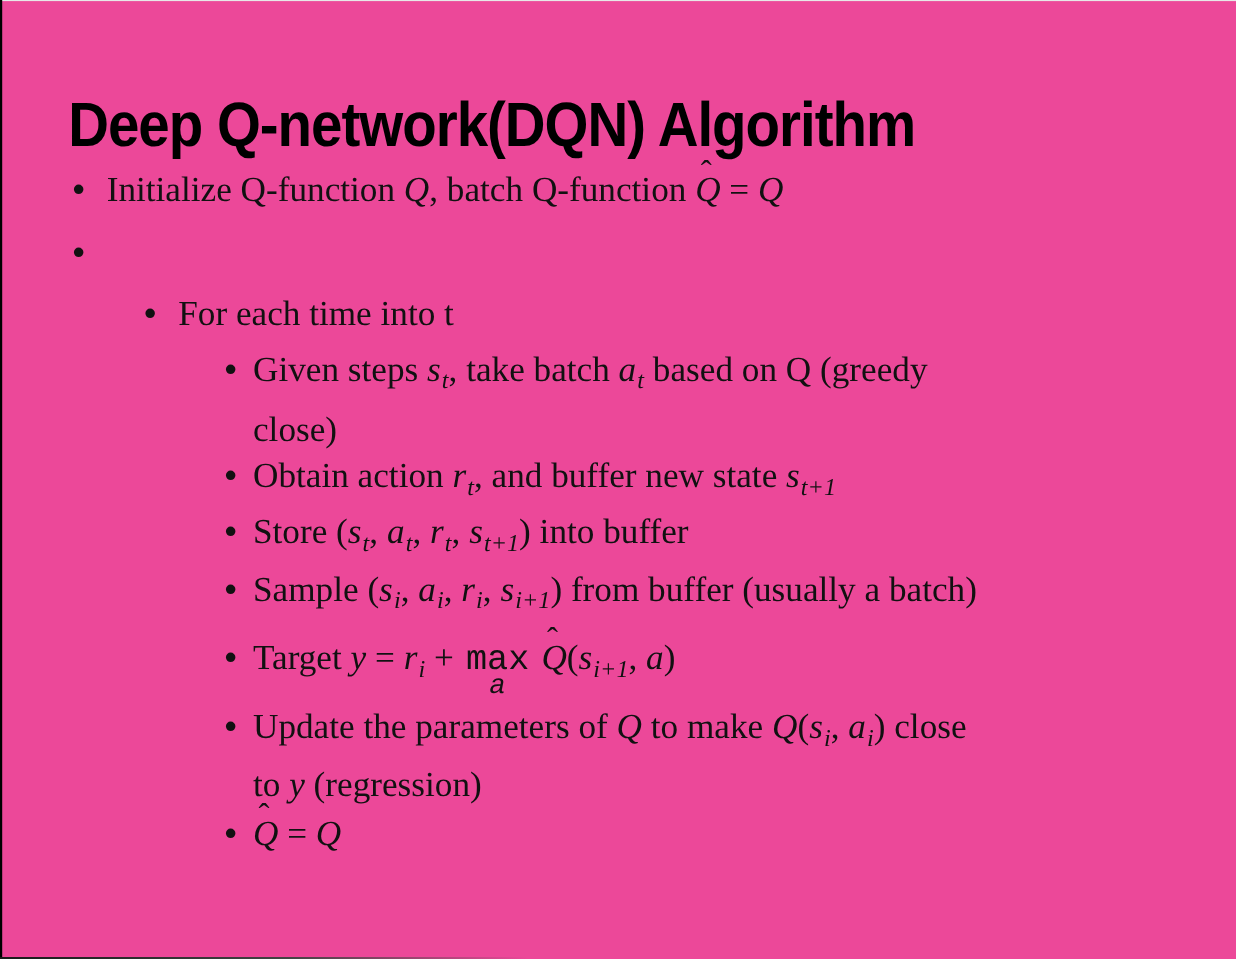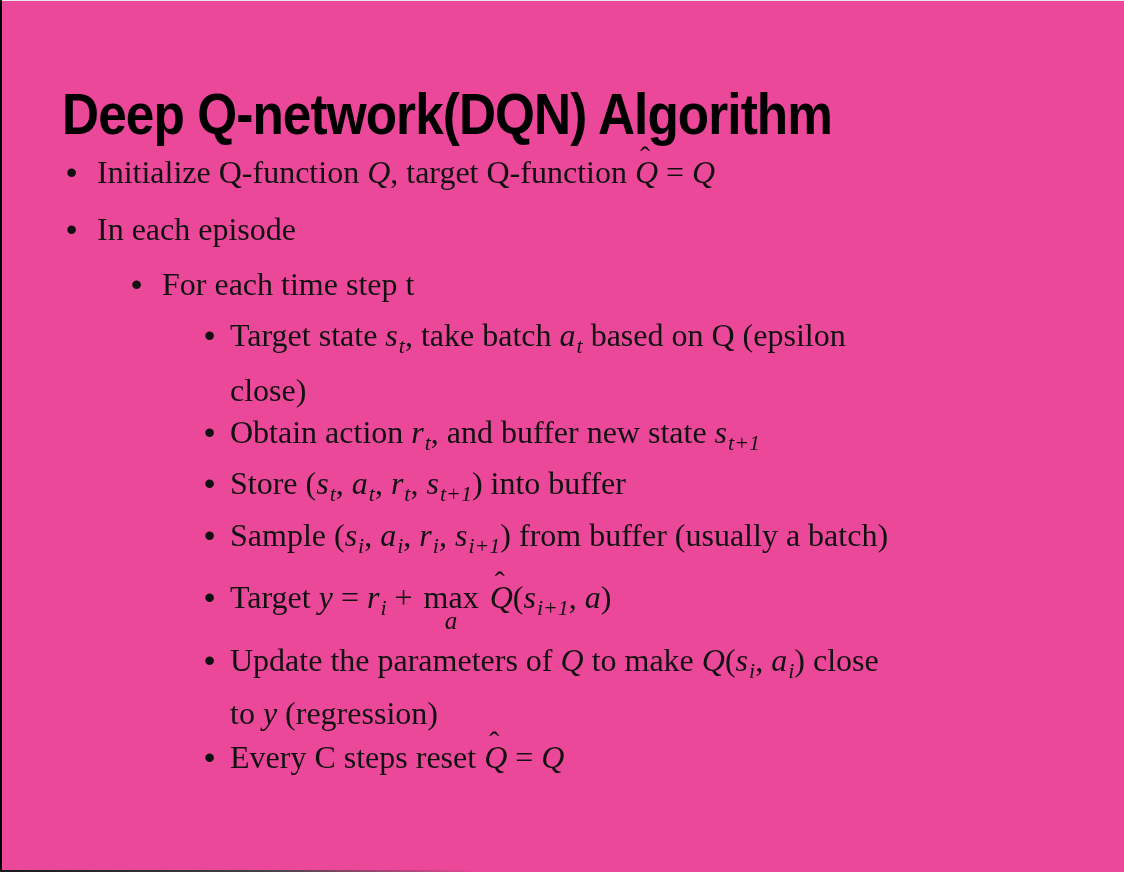--- a/index.html
+++ b/index.html
@@ -43,51 +43,50 @@
   .mt{font-family:Liberation Serif, serif;}
   .mv{font-family:"Liberation Serif",serif;font-style:italic;}
   .mp{font-family:"Liberation Serif",serif;}
   .ms{font-family:"Liberation Serif",serif;font-style:italic;
       font-size:22px;vertical-align:-7px;margin-left:1px;}
   .hatq{position:relative;display:inline-block;
         font-family:"Liberation Serif",serif;font-style:italic;}
   .hq-hat{position:absolute;top:-9px;left:5px;font-size:30px;
           font-style:normal;line-height:1;}
   .maxa{position:relative;display:inline-block;margin:0 3px;
-        font-family:Liberation Serif, serif;}
+        font-family:Liberation Mono, monospace;}
   .max-word{font-style:normal;}
   .max-under{position:absolute;left:50%;transform:translateX(-50%);
              top:32px;font-style:italic;font-size:25px;line-height:1;}
 </style>
 </head>
 <body>
 
 <div class="slide" style="background: #ec4899; color: rgb(17, 17, 17);">
   <div class="edge-top"></div>
   <div class="edge-left" style="background: rgb(0, 0, 0);"></div>
   <div class="edge-bottom"></div>
 
   <h1 class="title" style="color: rgb(0, 0, 0);">Deep Q-network(DQN) Algorithm</h1>
 
   <div>
     <div class="row lvl1 r1">
       <span class="bullet">•</span>
-      <div class="txt"><span class="mt">Initialize Q-function </span><span class="mv">Q</span><span class="mt">, target Q-function </span><span class="hatq"><span class="hq-hat">ˆ</span><span>Q</span></span><span class="mp"> = </span><span class="mv">Q</span></div>
+      <div class="txt"><span class="mt">Initialize Q-function </span><span class="mv">Q</span><span class="mt">, batch Q-function </span><span class="hatq"><span class="hq-hat">ˆ</span><span>Q</span></span><span class="mp"> = </span><span class="mv">Q</span></div>
     </div>
     <div class="row lvl1 r2">
       <span class="bullet">•</span>
-      <div class="txt"><span class="mt">In each episode</span></div>
     </div>
     <div class="row lvl2 r3">
       <span class="bullet">•</span>
-      <div class="txt"><span class="mt">For each time step t</span></div>
+      <div class="txt"><span class="mt">For each time into t</span></div>
     </div>
     <div class="row lvl3 r4">
       <span class="bullet">•</span>
-      <div class="txt"><span class="mt">Target state </span><span class="mv">s</span><span class="ms">t</span><span class="mt">, take batch </span><span class="mv">a</span><span class="ms">t</span><span class="mt"> based on Q (epsilon</span><br><span class="mt">close)</span></div>
+      <div class="txt"><span class="mt">Given steps </span><span class="mv">s</span><span class="ms">t</span><span class="mt">, take batch </span><span class="mv">a</span><span class="ms">t</span><span class="mt"> based on Q (greedy</span><br><span class="mt">close)</span></div>
     </div>
     <div class="row lvl3 r5">
       <span class="bullet">•</span>
       <div class="txt"><span class="mt">Obtain action </span><span class="mv">r</span><span class="ms">t</span><span class="mt">, and buffer new state </span><span class="mv">s</span><span class="ms">t+1</span></div>
     </div>
     <div class="row lvl3 r6">
       <span class="bullet">•</span>
       <div class="txt"><span class="mt">Store </span><span class="mp">(</span><span class="mv">s</span><span class="ms">t</span><span class="mp">, </span><span class="mv">a</span><span class="ms">t</span><span class="mp">, </span><span class="mv">r</span><span class="ms">t</span><span class="mp">, </span><span class="mv">s</span><span class="ms">t+1</span><span class="mp">)</span><span class="mt"> into buffer</span></div>
     </div>
     <div class="row lvl3 r7">
@@ -97,16 +96,16 @@
     <div class="row lvl3 r8">
       <span class="bullet">•</span>
       <div class="txt"><span class="mt">Target </span><span class="mv">y</span><span class="mp"> = </span><span class="mv">r</span><span class="ms">i</span><span class="mp"> + </span><span class="maxa"><span class="max-word">max</span><span class="max-under">a</span></span><span class="mt"> </span><span class="hatq"><span class="hq-hat">ˆ</span><span>Q</span></span><span class="mp">(</span><span class="mv">s</span><span class="ms">i+1</span><span class="mp">, </span><span class="mv">a</span><span class="mp">)</span></div>
     </div>
     <div class="row lvl3 r9">
       <span class="bullet">•</span>
       <div class="txt"><span class="mt">Update the parameters of </span><span class="mv">Q</span><span class="mt"> to make </span><span class="mv">Q</span><span class="mp">(</span><span class="mv">s</span><span class="ms">i</span><span class="mp">, </span><span class="mv">a</span><span class="ms">i</span><span class="mp">)</span><span class="mt"> close</span><br><span class="mt">to </span><span class="mv">y</span><span class="mt"> (regression)</span></div>
     </div>
     <div class="row lvl3 r10">
       <span class="bullet">•</span>
-      <div class="txt"><span class="mt">Every C steps reset </span><span class="hatq"><span class="hq-hat">ˆ</span><span>Q</span></span><span class="mp"> = </span><span class="mv">Q</span></div>
+      <div class="txt"><span class="hatq"><span class="hq-hat">ˆ</span><span>Q</span></span><span class="mp"> = </span><span class="mv">Q</span></div>
     </div>
   </div>
 </div>
 
 </body></html>

